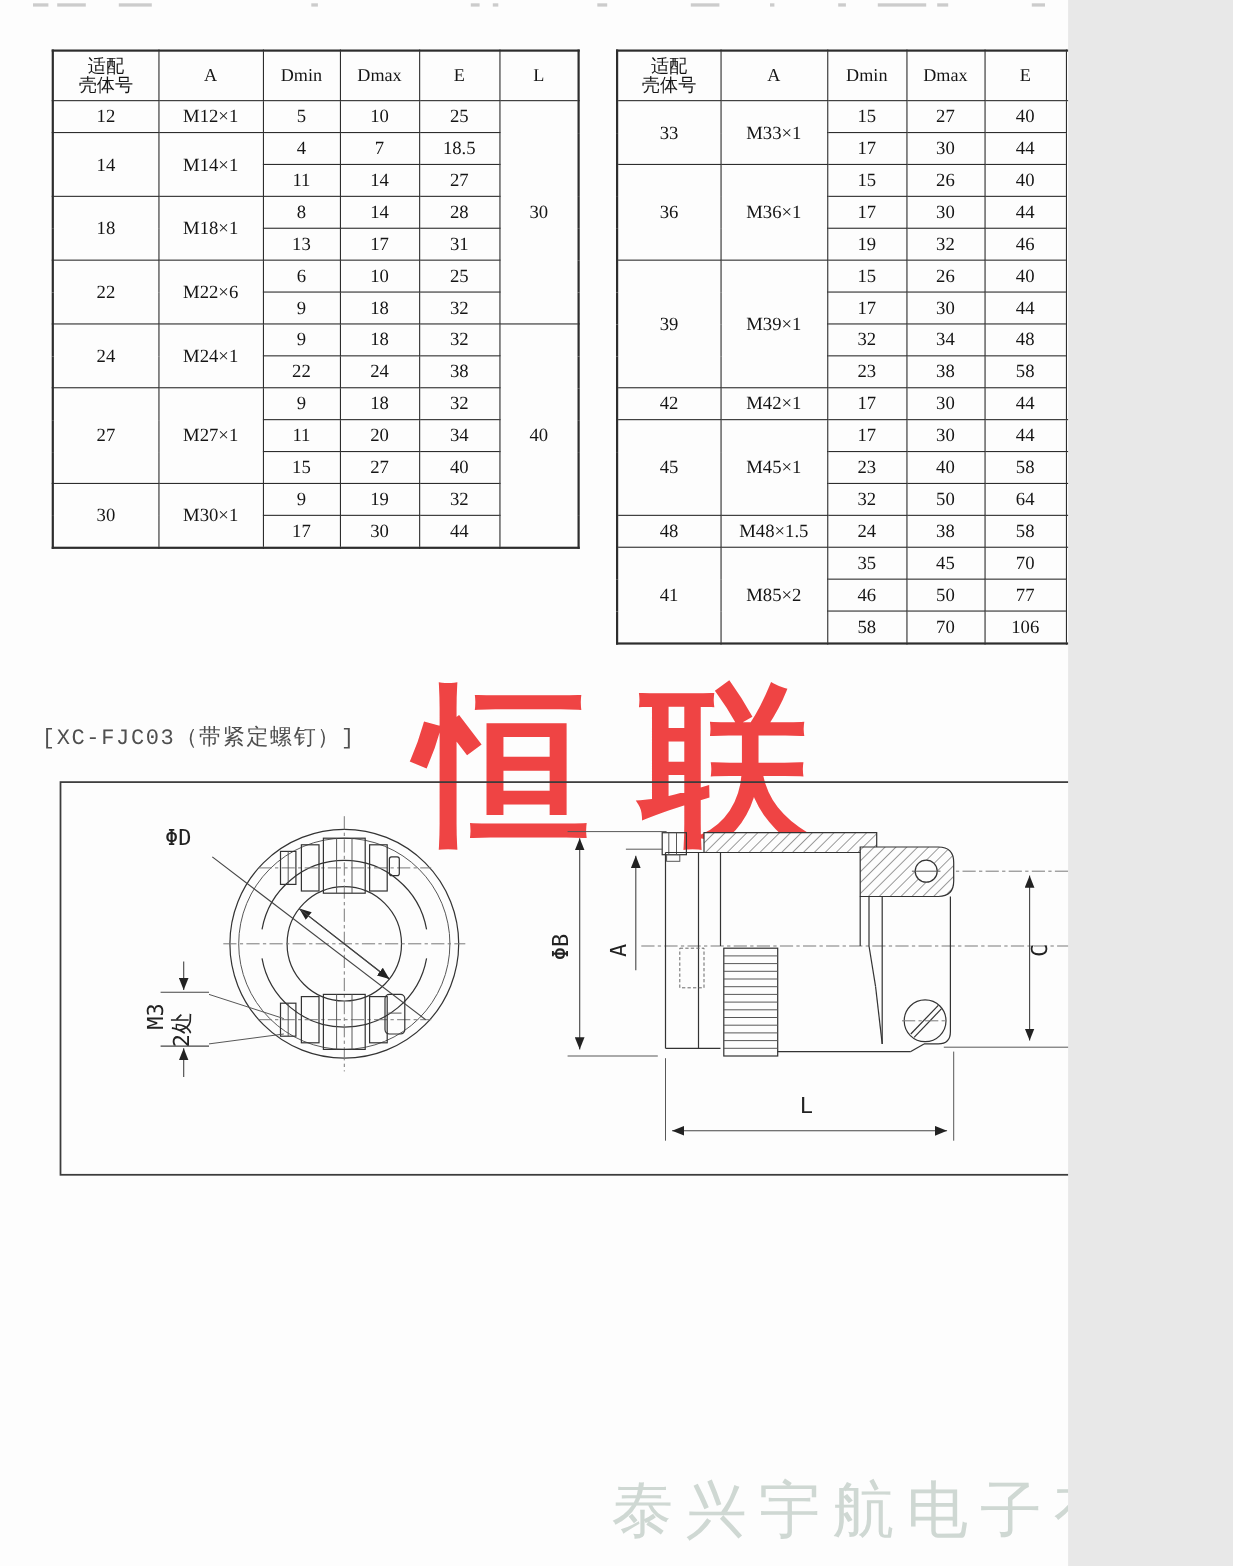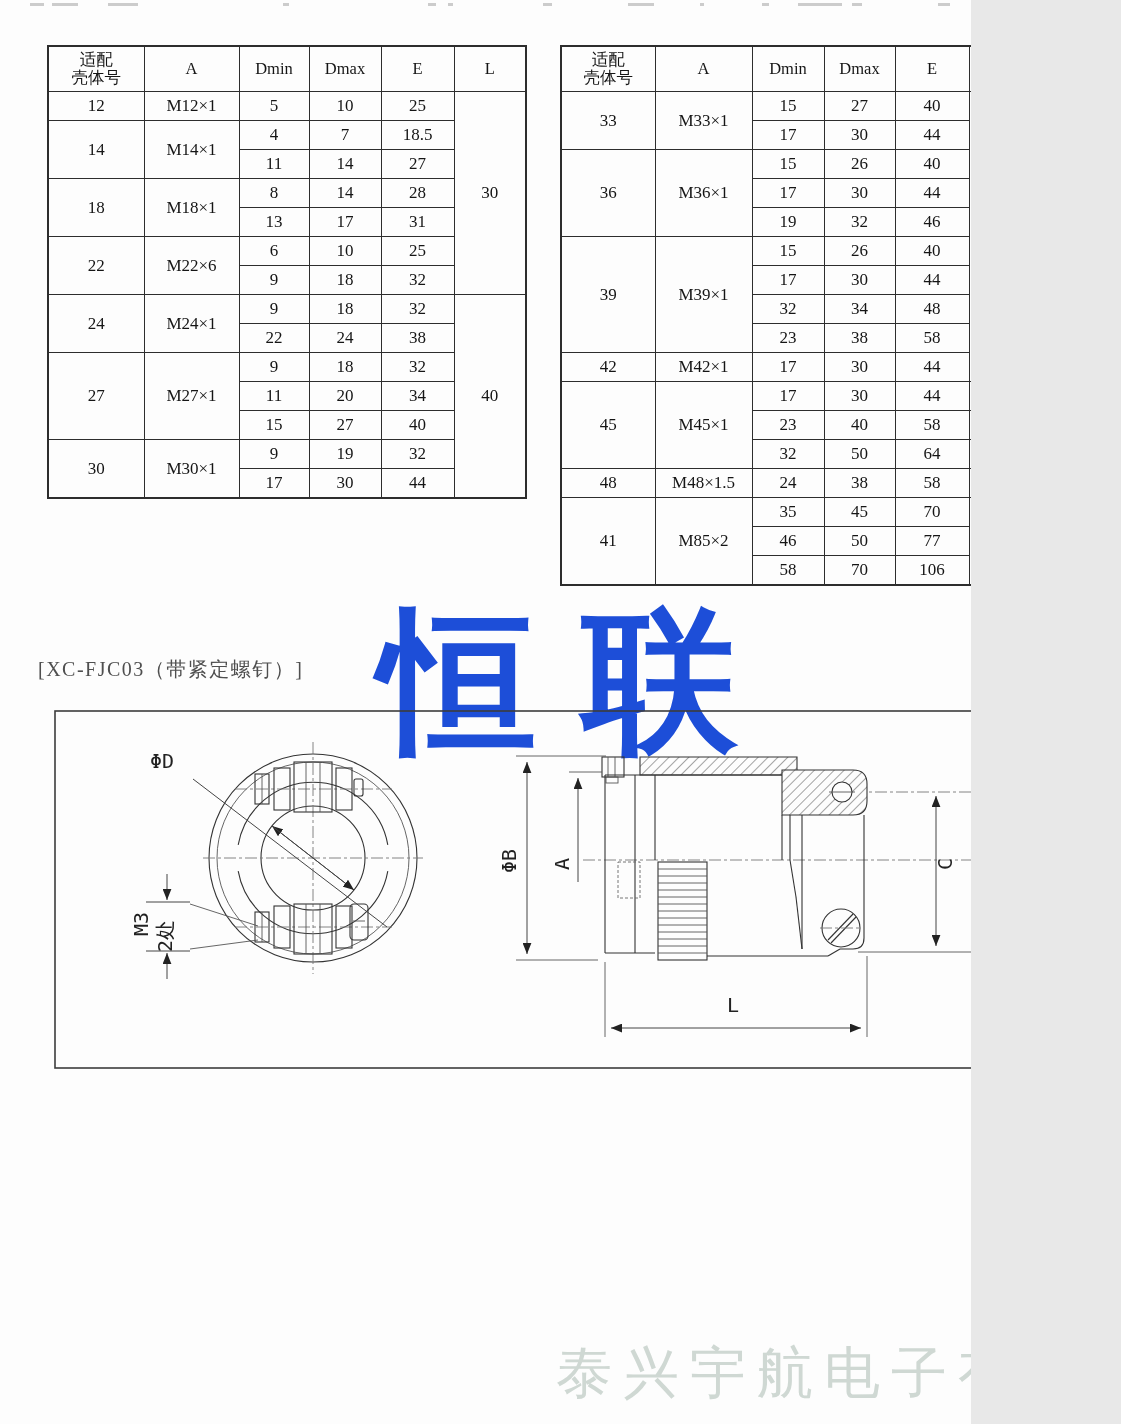--- a/index.html
+++ b/index.html
@@ -9,24 +9,24 @@
   .frag{position:absolute;top:3px;height:3px;background:#cccccc}
   
   table.spec{position:absolute;border-collapse:collapse;table-layout:fixed;z-index:3;background:#fdfdfd}
   table.spec, .spec th, .spec td{border:1px solid #2d2d2d}
   table.spec{border-width:2px}
   .spec th,.spec td{text-align:center;vertical-align:middle;font-size:17px;padding:0;height:28px;line-height:1.12;font-weight:normal}
   .spec th{white-space:pre-line;height:44px;font-size:16.5px}
   #t-left{left:47px;top:45px;width:480px}
   #t-right{left:560px;top:45px;width:482px}
   .note{position:absolute;left:40px;top:603px;font-size:17.5px;letter-spacing:.3px;z-index:3}
-  .section-label{position:absolute;left:38px;top:656px;font-family:Liberation Serif, serif;
+  .section-label{position:absolute;left:38px;top:656px;font-family:Liberation Mono, monospace;
         font-size:20px;color:#4f4f4f;letter-spacing:1.5px;z-index:3}
-  .wm-center{position:absolute;left:380px;top:600px;font-size:156px;line-height:1.05;font-weight:700;
-        color:#1d4ed8;letter-spacing:46px;font-family:"DejaVu Sans","Liberation Sans",sans-serif;
+  .wm-center{position:absolute;left:380px;top:614px;font-size:156px;line-height:1.05;font-weight:700;
+        color:#ef4444;letter-spacing:46px;font-family:"DejaVu Sans","Liberation Sans",sans-serif;
         white-space:nowrap;z-index:1;user-select:none}
   .wm-footer{position:absolute;left:556px;top:1336px;font-size:56px;color:#cfd8d3;letter-spacing:11px;
         font-family:"DejaVu Serif","Liberation Serif",serif;white-space:nowrap;z-index:1;user-select:none}
   svg.drawing{position:absolute;left:0;top:0;z-index:2}
   .ln{stroke:#333;stroke-width:1.1;fill:none}
   .thin{stroke:#555;stroke-width:.9;fill:none}
   .dim{stroke:#444;stroke-width:1;fill:none}
   .cl{stroke:#777;stroke-width:.9;fill:none;stroke-dasharray:12 3 3 3}
   .dsh{stroke:#666;stroke-width:.9;fill:none;stroke-dasharray:3 2}
   .lbl{fill:#222;font-family:"DejaVu Sans Mono","Liberation Mono",monospace;font-size:20px}

